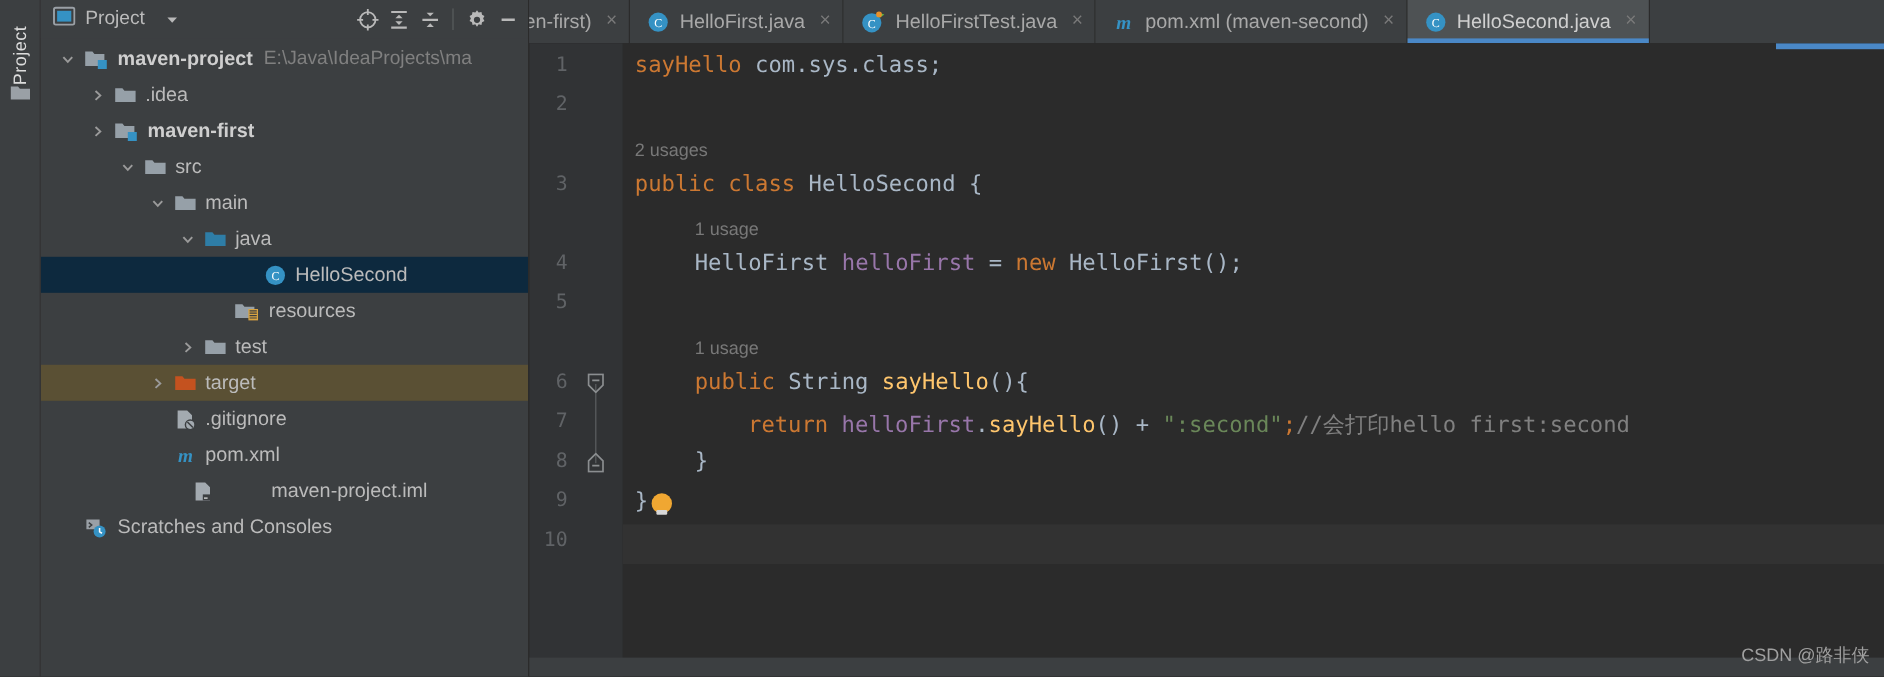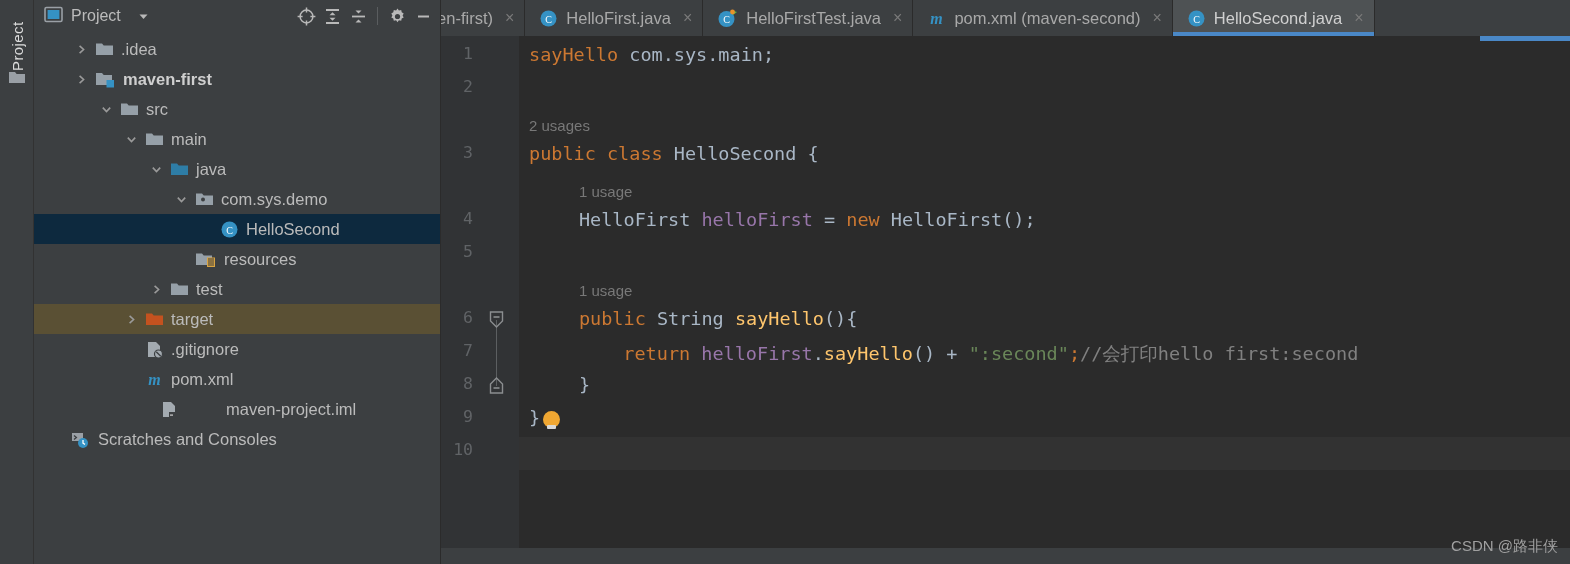--- a/index.html
+++ b/index.html
@@ -217,99 +217,100 @@
           </svg>
       </div>
       <div class="hdr-btn">
         <svg width="19" height="19" viewBox="0 0 19 19">
             <path d="M4 9.5h11" stroke="#b9b9b9" stroke-width="2"></path>
           </svg>
       </div>
     </div>
 
     <div class="tree" id="tree">
-        <div class="tree-row" style="padding-left: 39px;">
-          <span class="arrow">
-            <svg width="13" height="13" viewBox="0 0 13 13">
-              <path d="M4.6 2.8L8.6 6.5 4.6 10.2" stroke="#9a9a9a" stroke-width="1.6" fill="none"></path>
-            </svg>
-          </span>
-          <span class="ico" style="margin-left: 6px;">
-            <svg width="19" height="16" viewBox="0 0 19 16">
-              <path d="M1 2.5h6l1.7 2.1H18V14H1z" fill="#96a0a8"></path>
-            </svg>
-          </span>
-          <span class="label">.idea</span>
-        </div>
-        <div class="tree-row" style="padding-left: 39px;">
-          <span class="arrow">
-            <svg width="13" height="13" viewBox="0 0 13 13">
-              <path d="M4.6 2.8L8.6 6.5 4.6 10.2" stroke="#9a9a9a" stroke-width="1.6" fill="none"></path>
+        <div class="tree-row" style="padding-left: 14px;">
+          <span class="arrow">
+            <svg width="13" height="13" viewBox="0 0 13 13">
+              <path d="M2.8 4.6L6.5 8.6 10.2 4.6" stroke="#9a9a9a" stroke-width="1.6" fill="none"></path>
             </svg>
           </span>
           <span class="ico" style="margin-left: 6px;">
             <svg width="21" height="17" viewBox="0 0 21 17">
               <path d="M1 2h6l1.7 2.1H17V14H1z" fill="#96a0a8"></path>
               <rect x="11.5" y="9" width="7.5" height="7.5" fill="#3592c4"></rect>
             </svg>
           </span>
-          <span class="label bold">maven-first</span>
-        </div>
-        <div class="tree-row" style="padding-left: 64px;">
-          <span class="arrow">
-            <svg width="13" height="13" viewBox="0 0 13 13">
-              <path d="M2.8 4.6L6.5 8.6 10.2 4.6" stroke="#9a9a9a" stroke-width="1.6" fill="none"></path>
+          <span class="label bold">maven-project</span>
+          <span class="sublabel">E:\Java\IdeaProjects\ma</span>
+        </div>
+        <div class="tree-row" style="padding-left: 39px;">
+          <span class="arrow">
+            <svg width="13" height="13" viewBox="0 0 13 13">
+              <path d="M4.6 2.8L8.6 6.5 4.6 10.2" stroke="#9a9a9a" stroke-width="1.6" fill="none"></path>
             </svg>
           </span>
           <span class="ico" style="margin-left: 6px;">
             <svg width="19" height="16" viewBox="0 0 19 16">
               <path d="M1 2.5h6l1.7 2.1H18V14H1z" fill="#96a0a8"></path>
             </svg>
           </span>
-          <span class="label">src</span>
-        </div>
-        <div class="tree-row" style="padding-left: 89px;">
+          <span class="label">.idea</span>
+        </div>
+        <div class="tree-row" style="padding-left: 39px;">
+          <span class="arrow">
+            <svg width="13" height="13" viewBox="0 0 13 13">
+              <path d="M4.6 2.8L8.6 6.5 4.6 10.2" stroke="#9a9a9a" stroke-width="1.6" fill="none"></path>
+            </svg>
+          </span>
+          <span class="ico" style="margin-left: 6px;">
+            <svg width="21" height="17" viewBox="0 0 21 17">
+              <path d="M1 2h6l1.7 2.1H17V14H1z" fill="#96a0a8"></path>
+              <rect x="11.5" y="9" width="7.5" height="7.5" fill="#3592c4"></rect>
+            </svg>
+          </span>
+          <span class="label bold">maven-first</span>
+        </div>
+        <div class="tree-row" style="padding-left: 64px;">
           <span class="arrow">
             <svg width="13" height="13" viewBox="0 0 13 13">
               <path d="M2.8 4.6L6.5 8.6 10.2 4.6" stroke="#9a9a9a" stroke-width="1.6" fill="none"></path>
             </svg>
           </span>
           <span class="ico" style="margin-left: 6px;">
             <svg width="19" height="16" viewBox="0 0 19 16">
               <path d="M1 2.5h6l1.7 2.1H18V14H1z" fill="#96a0a8"></path>
             </svg>
           </span>
+          <span class="label">src</span>
+        </div>
+        <div class="tree-row" style="padding-left: 89px;">
+          <span class="arrow">
+            <svg width="13" height="13" viewBox="0 0 13 13">
+              <path d="M2.8 4.6L6.5 8.6 10.2 4.6" stroke="#9a9a9a" stroke-width="1.6" fill="none"></path>
+            </svg>
+          </span>
+          <span class="ico" style="margin-left: 6px;">
+            <svg width="19" height="16" viewBox="0 0 19 16">
+              <path d="M1 2.5h6l1.7 2.1H18V14H1z" fill="#96a0a8"></path>
+            </svg>
+          </span>
           <span class="label">main</span>
         </div>
         <div class="tree-row" style="padding-left: 114px;">
           <span class="arrow">
             <svg width="13" height="13" viewBox="0 0 13 13">
               <path d="M2.8 4.6L6.5 8.6 10.2 4.6" stroke="#9a9a9a" stroke-width="1.6" fill="none"></path>
             </svg>
           </span>
           <span class="ico" style="margin-left: 6px;">
             <svg width="19" height="16" viewBox="0 0 19 16">
               <path d="M1 2.5h6l1.7 2.1H18V14H1z" fill="#2e7da6"></path>
             </svg>
           </span>
           <span class="label">java</span>
-        </div>
-        <div class="tree-row" style="padding-left: 139px;">
-          <span class="arrow">
-            <svg width="13" height="13" viewBox="0 0 13 13">
-              <path d="M2.8 4.6L6.5 8.6 10.2 4.6" stroke="#9a9a9a" stroke-width="1.6" fill="none"></path>
-            </svg>
-          </span>
-          <span class="ico" style="margin-left: 6px;">
-            <svg width="19" height="16" viewBox="0 0 19 16">
-              <path d="M1 2.5h6l1.7 2.1H18V14H1z" fill="#96a0a8"></path>
-              <circle cx="8" cy="8.6" r="2" fill="#3c3f41"></circle>
-            </svg>
-          </span>
-          <span class="label">com.sys.demo</span>
         </div>
         <div class="tree-row selected" style="padding-left: 164px;">
           <span class="arrow blank">
             <svg width="13" height="13" viewBox="0 0 13 13">
               <path d="M4.6 2.8L8.6 6.5 4.6 10.2" stroke="#9a9a9a" stroke-width="1.6" fill="none"></path>
             </svg>
           </span>
           <span class="ico" style="margin-left: 6px;">
             <svg width="19" height="19" viewBox="0 0 19 19">
               <circle cx="9.5" cy="9.5" r="8" fill="#3592c4"></circle>
@@ -489,21 +490,21 @@
               <path d="M4.5 6h6" stroke="#8b8e90" stroke-width="1.6"></path>
             </svg></div>
           <div class="foldmark" style="top: 341px;"><svg width="15" height="17" viewBox="0 0 15 17">
               <path d="M1.5 16h12V7l-6-6-6 6z" fill="none" stroke="#8b8e90" stroke-width="1.4"></path>
               <path d="M4.5 11h6" stroke="#8b8e90" stroke-width="1.6"></path>
             </svg></div>
         </div>
       <div class="code" id="code">
           <div class="curline" style="top: 401px;"></div>
         <div class="scrollmark"></div>
-      <div class="ln" style="top: 8px; left: 10px;"><span class="kw">sayHello</span><span class="cls"> com.sys.main;</span></div>
+      <div class="ln" style="top: 8px; left: 10px;"><span class="kw">sayHello</span><span class="cls"> com.sys.class;</span></div>
           <div class="hint" style="top: 81px; left: 10px;">2 usages</div>
           <div class="ln" style="top: 107px; left: 10px;"><span class="kw">public class</span><span class="cls"> HelloSecond {</span></div>
           <div class="hint" style="top: 147px; left: 59.95px;">1 usage</div>
           <div class="ln" style="top: 173px; left: 59.95px;"><span class="cls">HelloFirst </span><span class="fld">helloFirst</span><span class="cls"> = </span><span class="kw">new</span><span class="cls"> HelloFirst();</span></div>
           <div class="hint" style="top: 246px; left: 59.95px;">1 usage</div>
           <div class="ln" style="top: 272px; left: 59.95px;"><span class="kw">public</span><span class="cls"> String </span><span class="mth">sayHello</span><span class="cls">(){</span></div>
           <div class="ln" style="top: 305px; left: 104.35px;"><span class="kw">return</span><span class="fld"> helloFirst</span><span class="cls">.</span><span class="mth">sayHello</span><span class="cls">() + </span><span class="str">":second"</span><span class="semi">;</span><span class="cmt">//会打印hello first:second</span></div>
           <div class="ln" style="top: 338px; left: 59.95px;"><span class="cls">}</span></div>
           <div class="ln" style="top: 371px; left: 10px;"><span class="cls">}</span></div>
           <div class="bulb" style="top: 375px; left: 24px;"></div>

